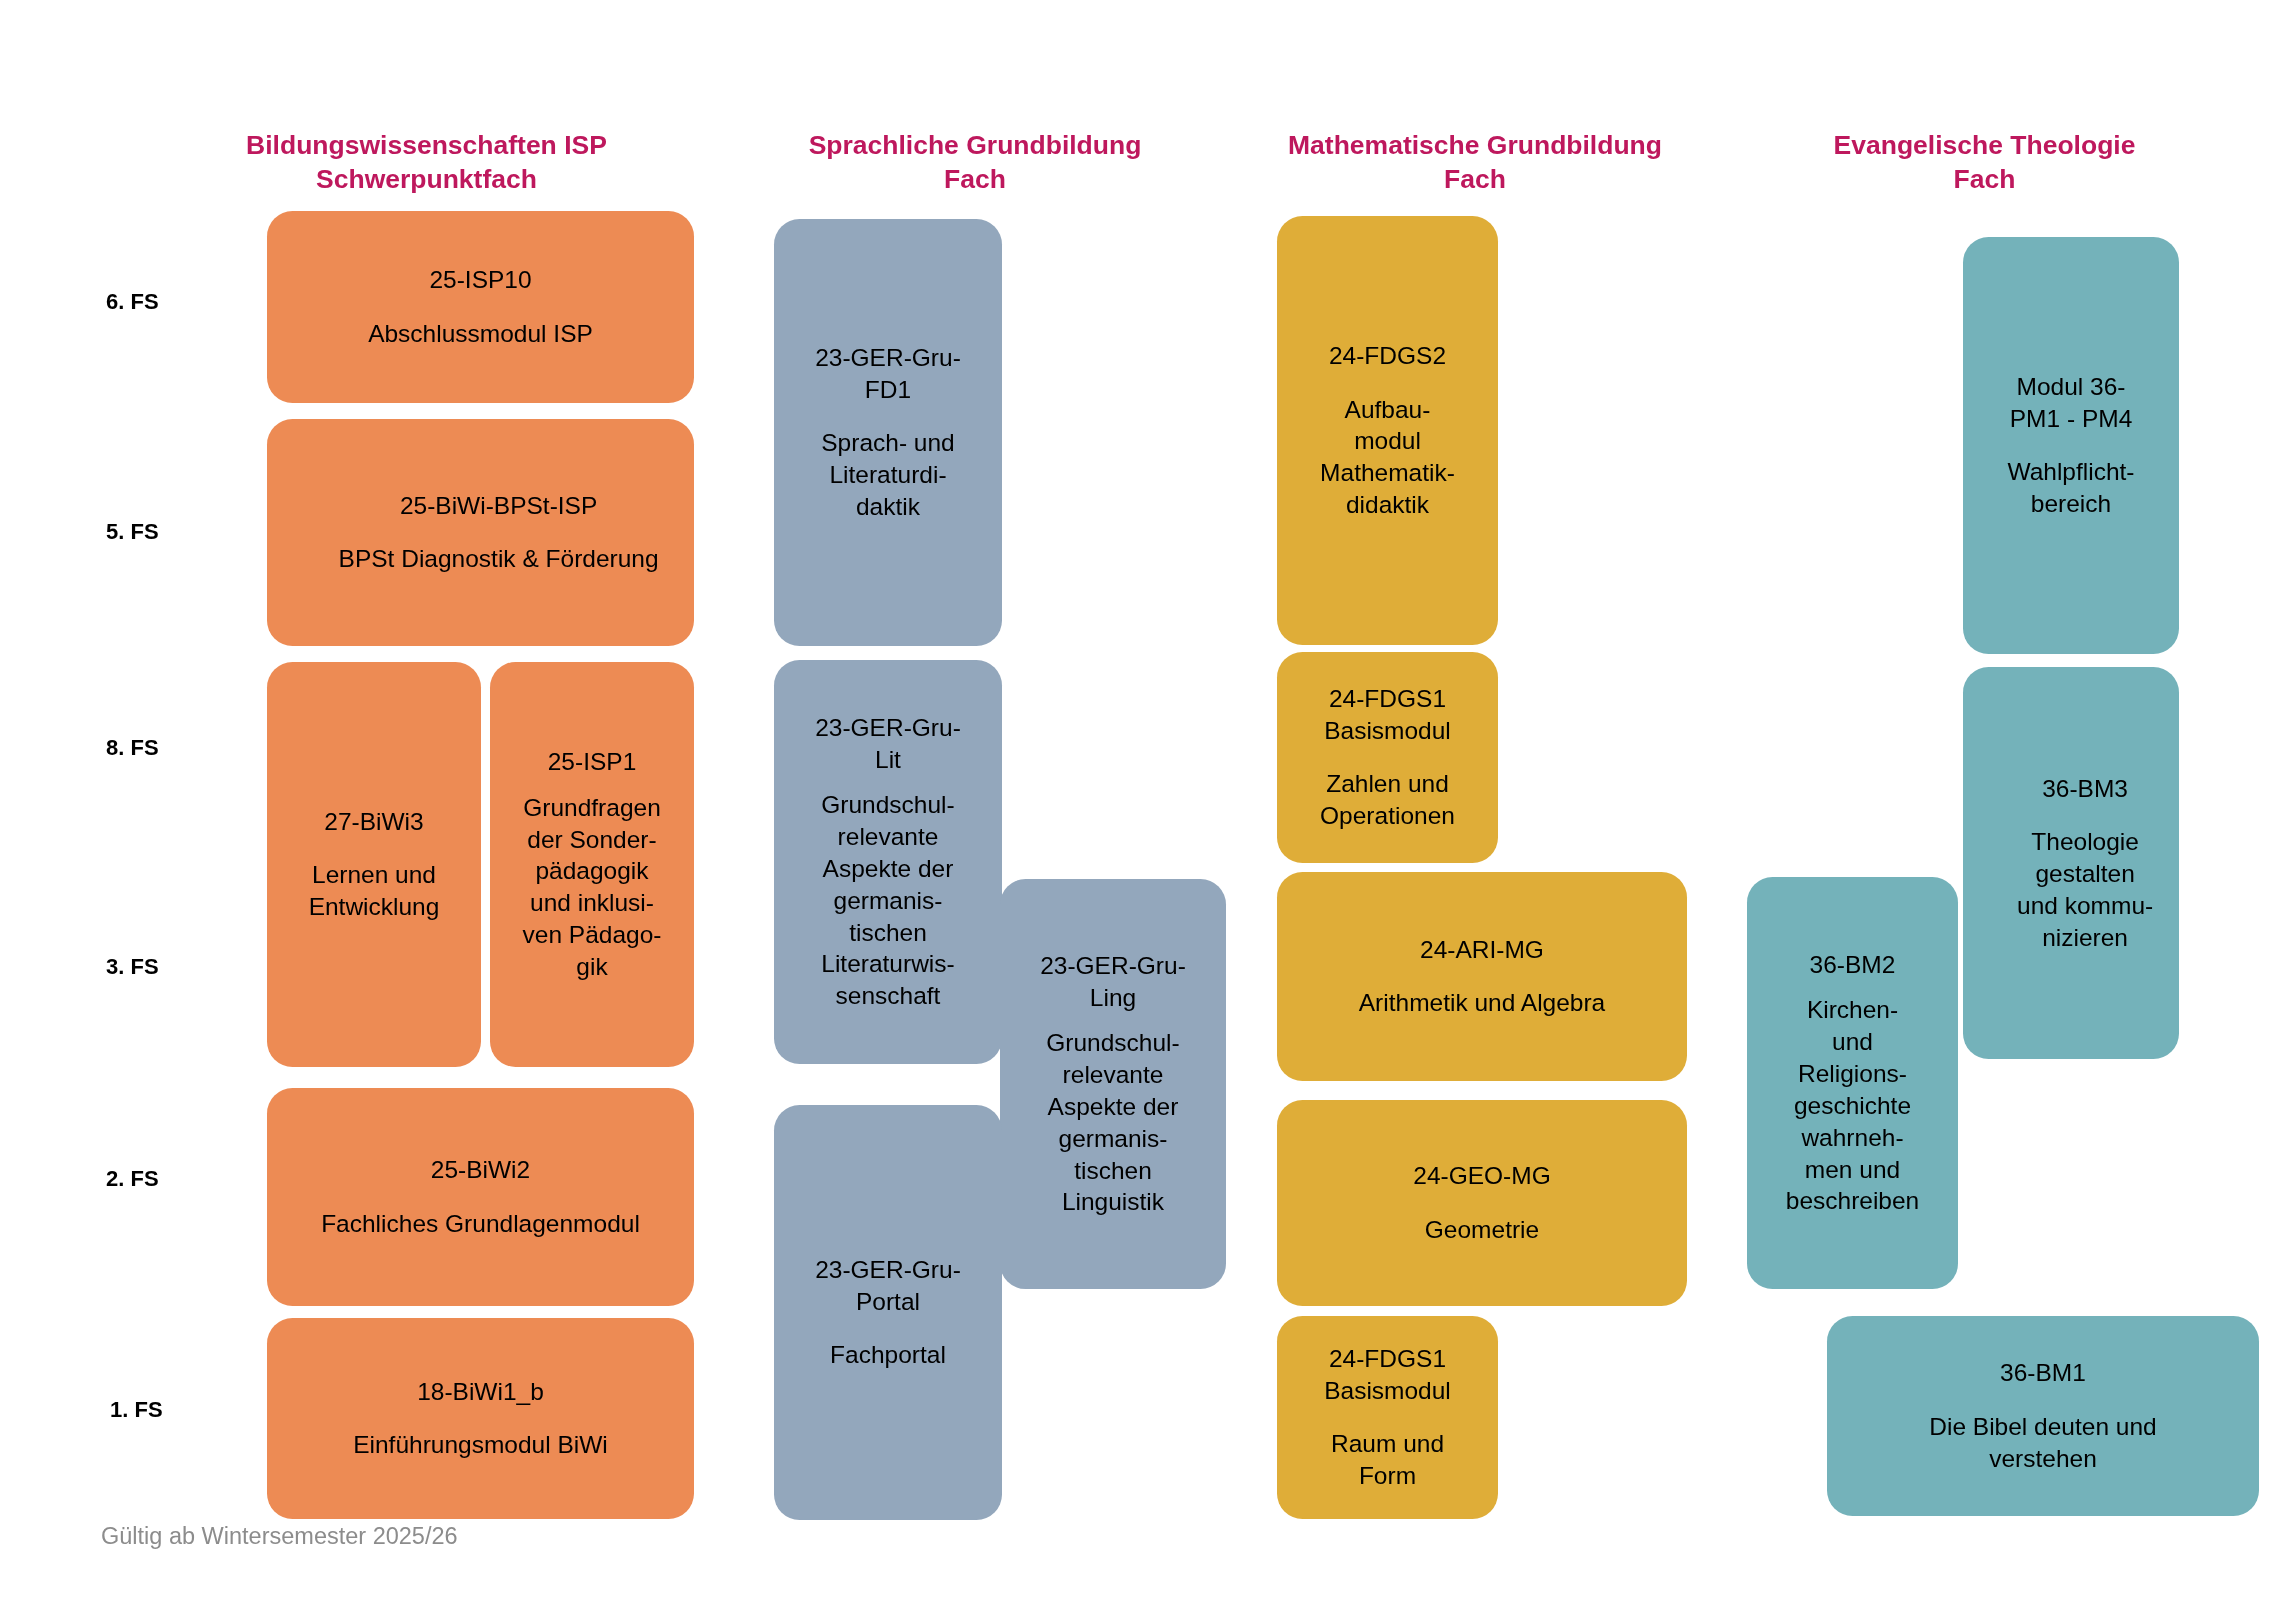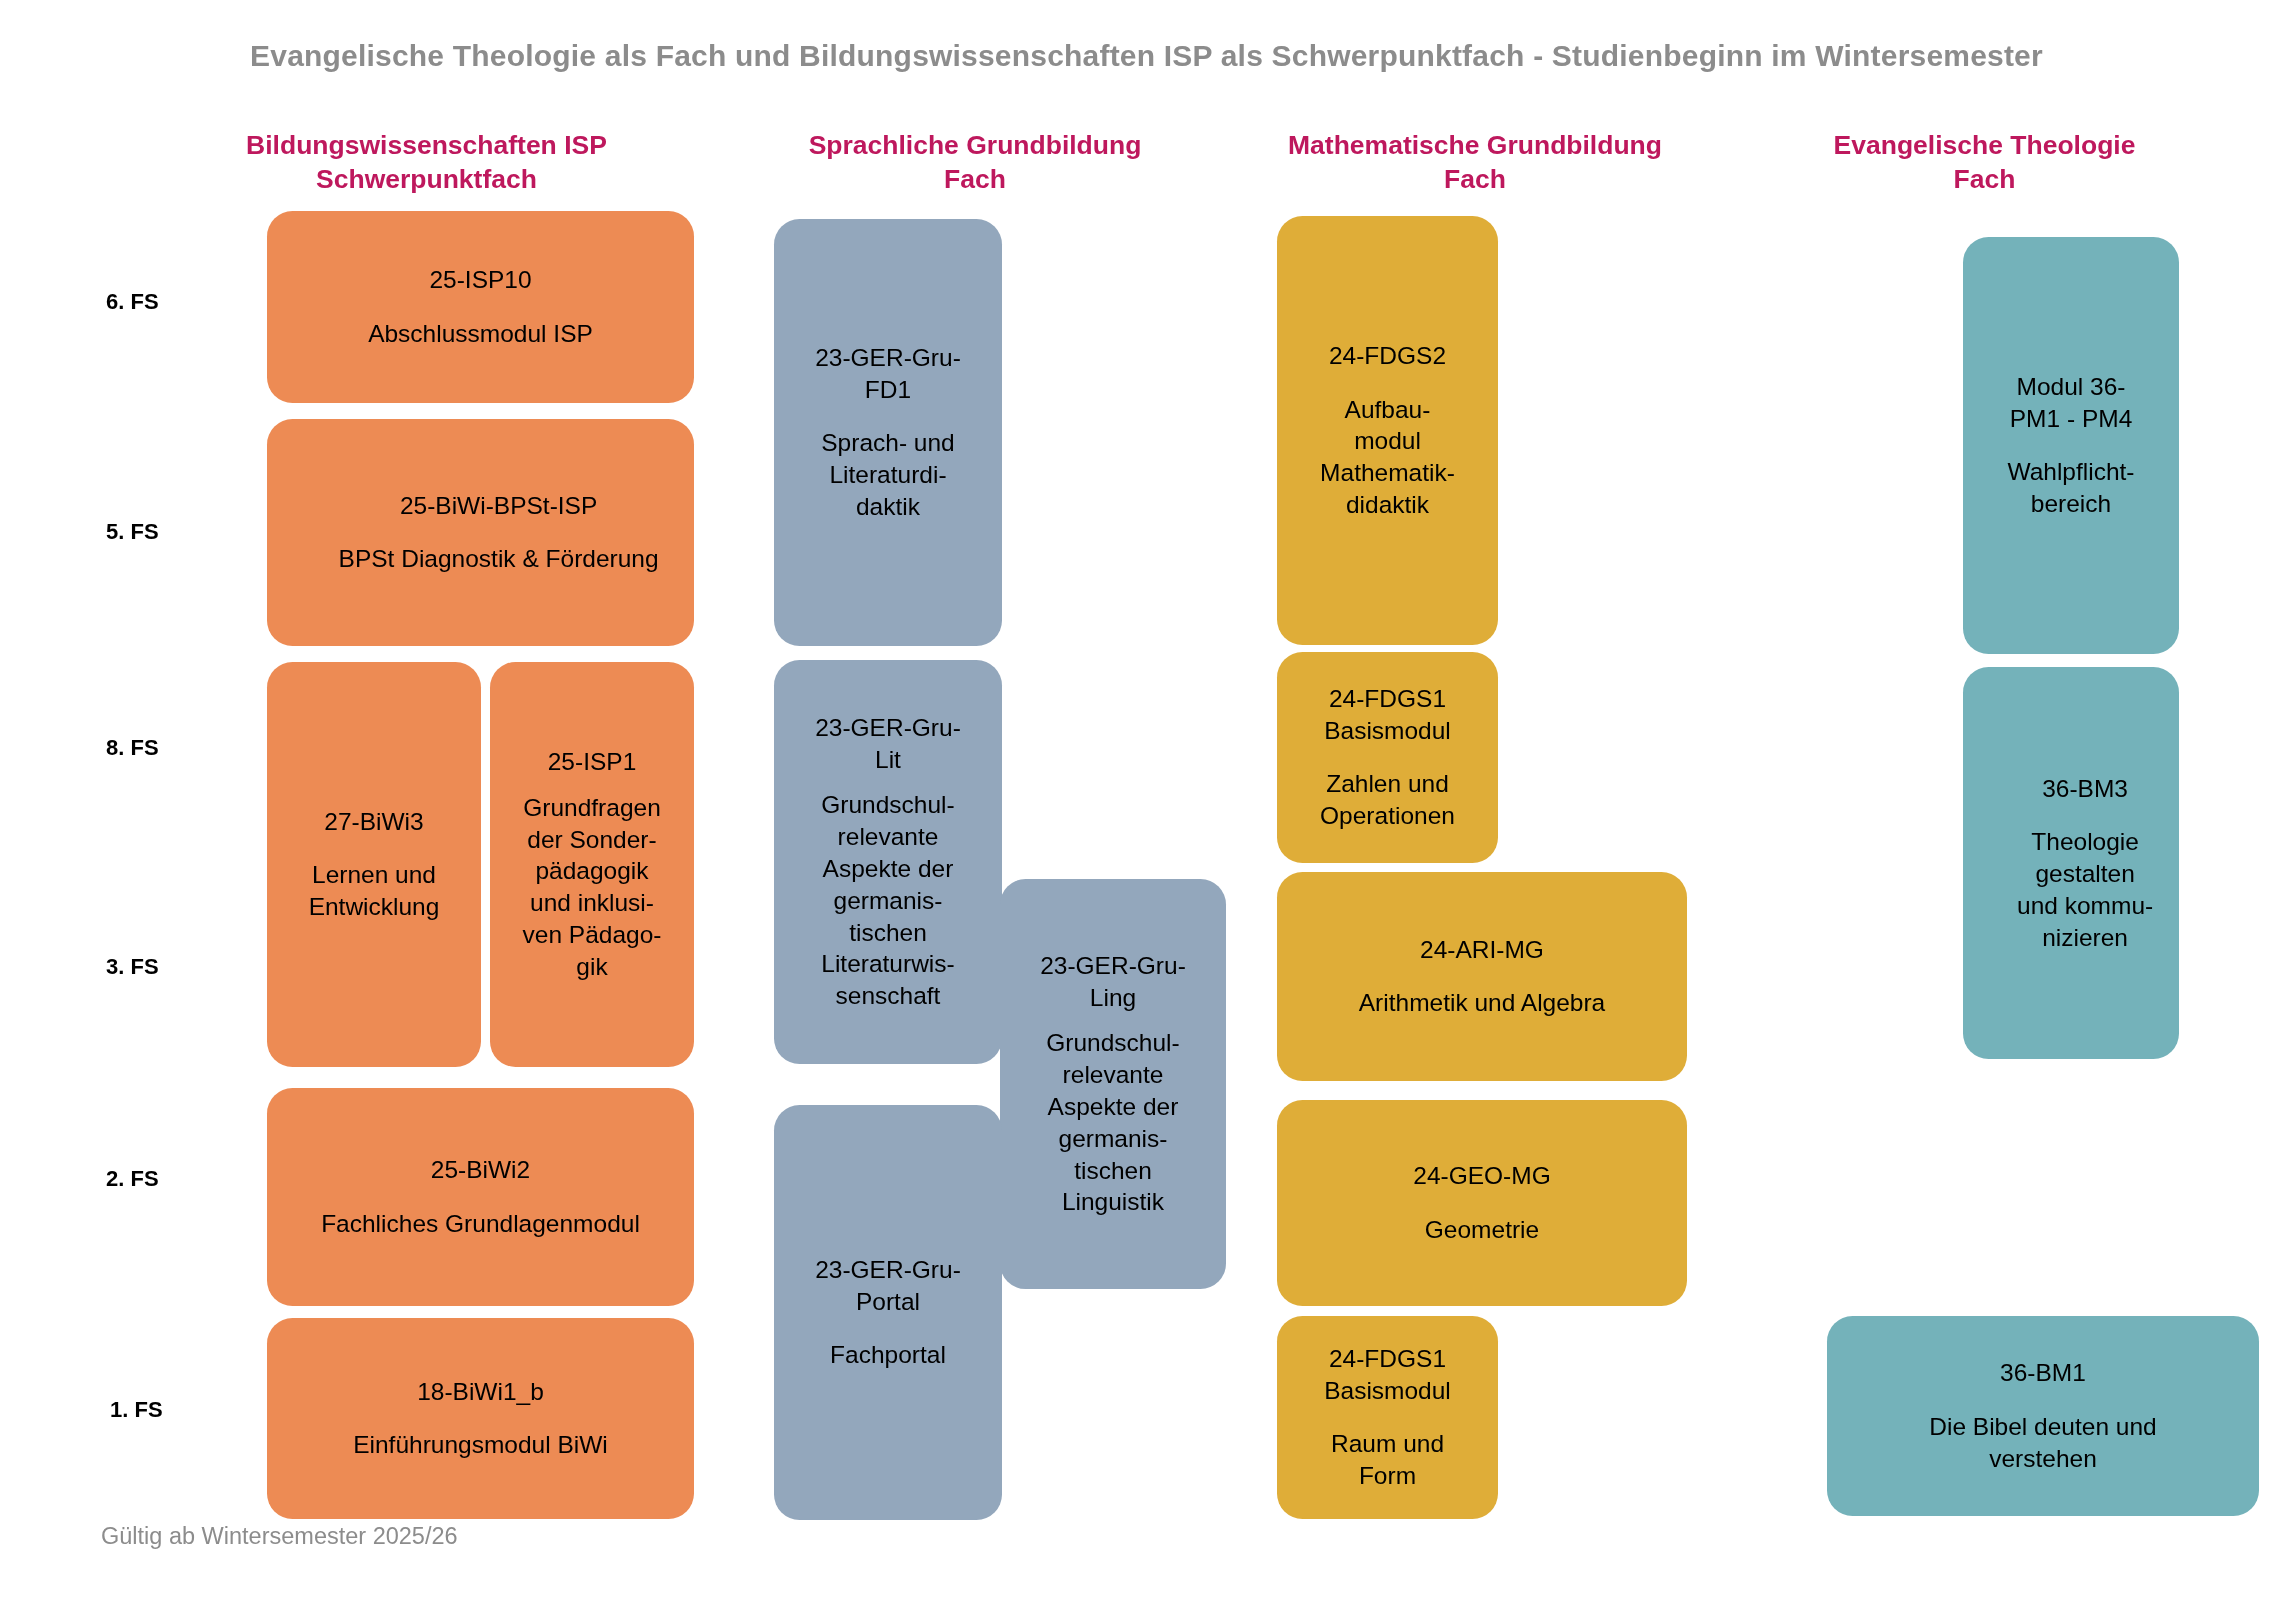--- a/index.html
+++ b/index.html
@@ -64,21 +64,20 @@
   }
   .modbox .code{ white-space:pre-line; }
   .modbox .name{ white-space:pre-line; margin-top:21.6px; }
   .modbox.tight .name{ margin-top:13.7px; }
 </style>
 </head>
 <body>
 
 <div id="canvas">
 
-  <div class="title">Evangelische Theologie als Fach und Bildungswissenschaften ISP als Schwerpunktfach - Studienbeginn im Wintersemester</div>
 
   <div class="colhead" style="left:206px;top:129px;width:441px;">
     <div>Bildungswissenschaften ISP</div>
     <div>Schwerpunktfach</div>
   </div>
   <div class="colhead" style="left:740px;top:129px;width:470px;">
     <div>Sprachliche Grundbildung</div>
     <div>Fach</div>
   </div>
   <div class="colhead" style="left:1230px;top:129px;width:490px;">
@@ -210,20 +209,30 @@
   </div>
 
   <div class="modbox" style="left:1963px;top:667px;width:216px;height:392px;background:#74B2BA;padding-left:36px;">
     <span class="code">36-BM3</span>
     <span class="name">Theologie
 gestalten
 und kommu-
 nizieren</span>
   </div>
 
+  <div class="modbox tight" style="left:1747px;top:877px;width:211px;height:412px;background:#74B2BA;">
+    <span class="code">36-BM2</span>
+    <span class="name">Kirchen-
+und
+Religions-
+geschichte
+wahrneh-
+men und
+beschreiben</span>
+  </div>
 
   <div class="modbox" style="left:1827px;top:1316px;width:432px;height:200px;background:#74B2BA;">
     <span class="code">36-BM1</span>
     <span class="name">Die Bibel deuten und
 verstehen</span>
   </div>
 
   <div class="footer">Gültig ab Wintersemester 2025/26</div>
 
 </div>

